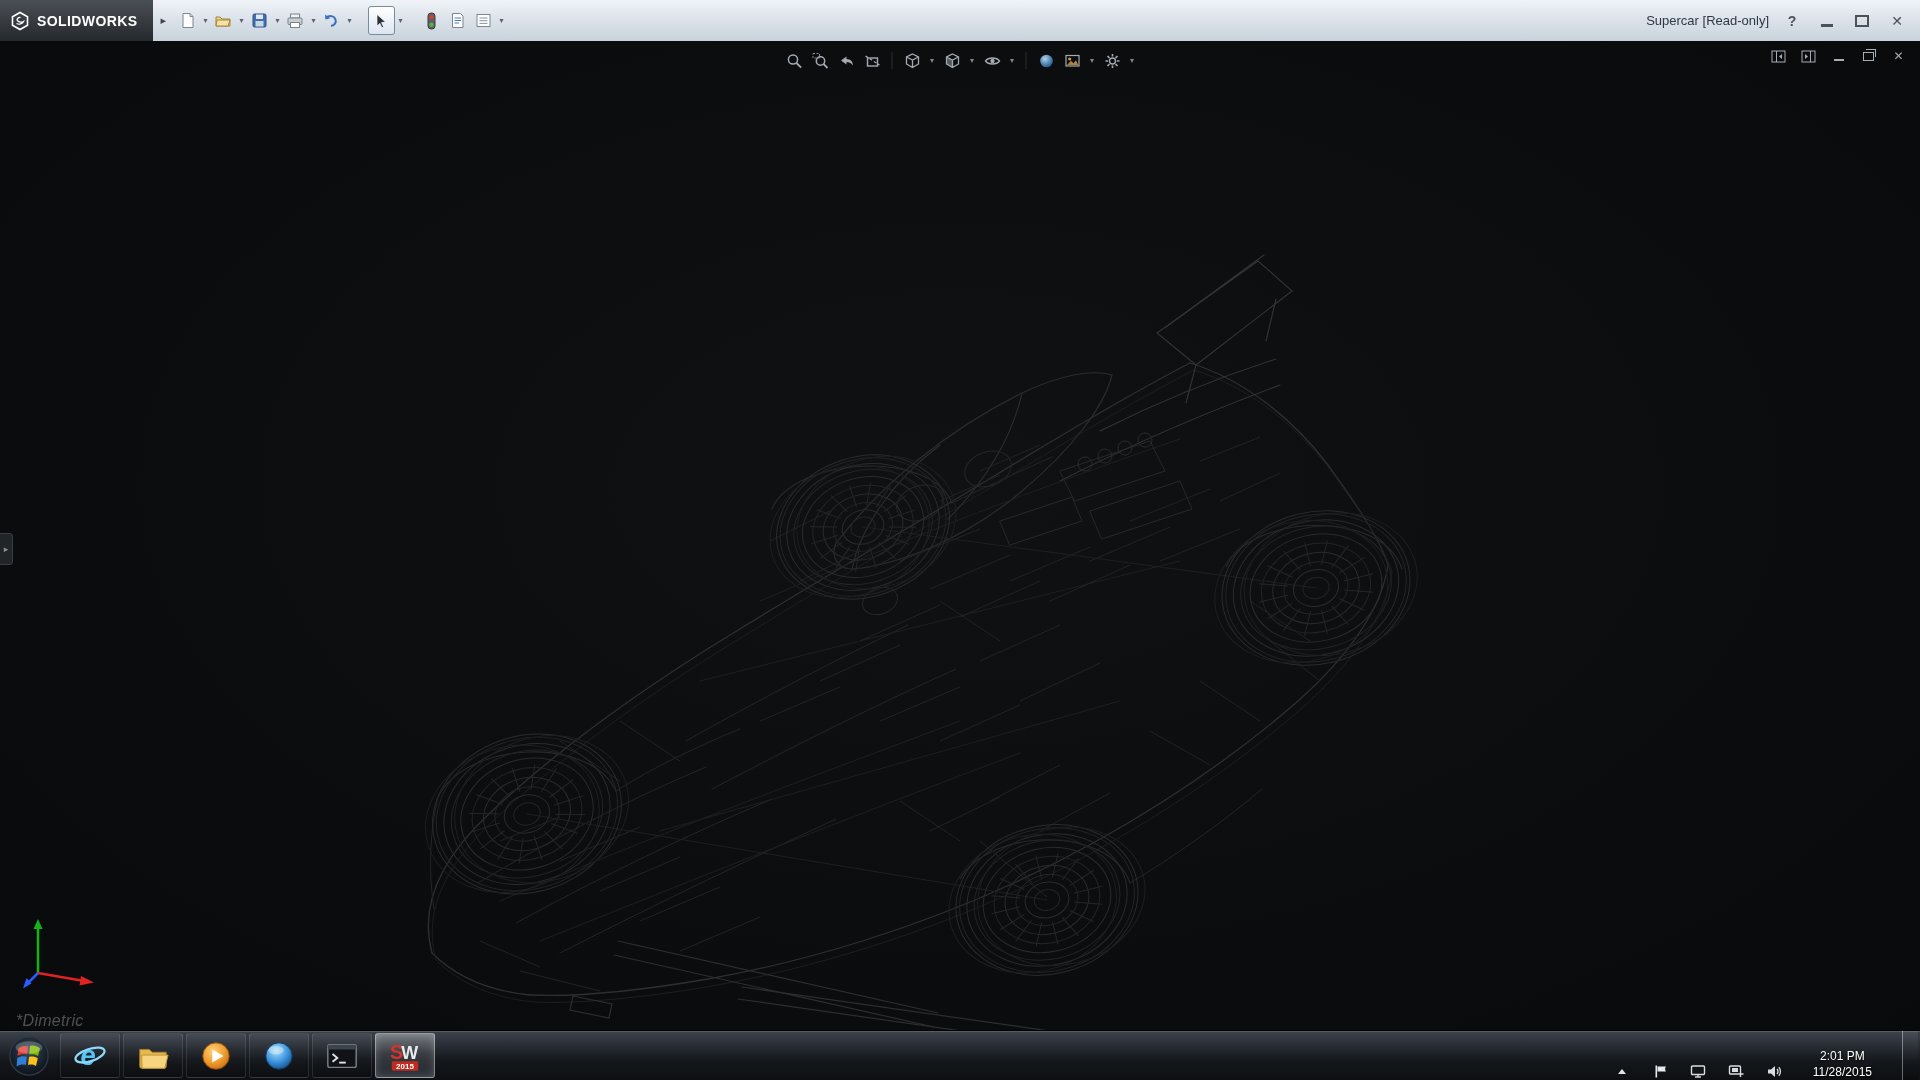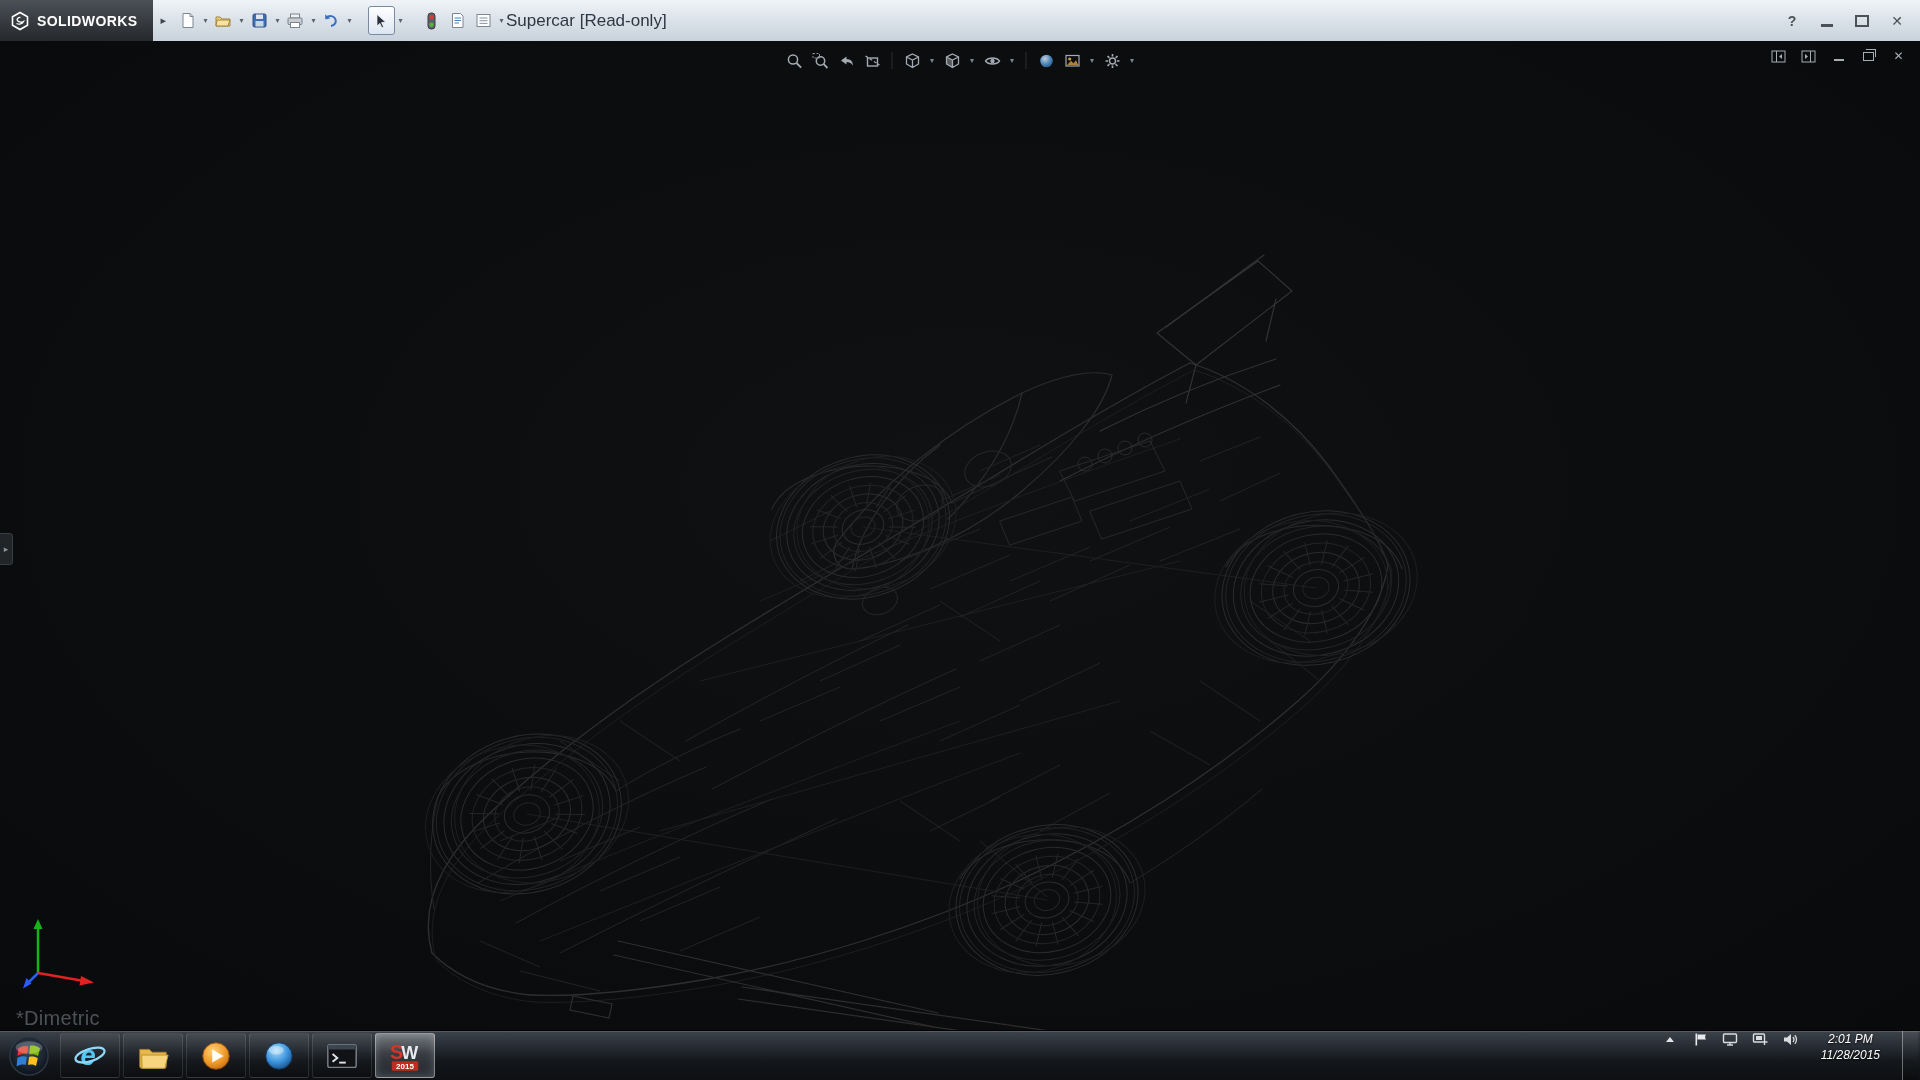--- a/index.html
+++ b/index.html
@@ -12,21 +12,21 @@
     border-bottom:1px solid #8d98a5;display:flex;align-items:center;}
   .sw-logo{height:41px;display:flex;align-items:center;gap:7px;padding:0 16px 0 10px;
     background:linear-gradient(#4b5056,#25282c);color:#fff;}
   .sw-logo .logo-text{font-size:14px;font-weight:bold;letter-spacing:.4px;}
   .menu-arrow{color:#3f464d;font-size:11px;margin:0 7px;cursor:default;}
   .tb-tools{display:flex;align-items:center;gap:1px;margin-left:2px;}
   .tool{width:25px;height:27px;display:flex;align-items:center;justify-content:center;border-radius:3px;}
   .tool.selected{border:1px solid #7a8aa0;background:linear-gradient(#ffffff,#dce6f2);}
   .dd{font-size:8px;color:#5a6470;width:9px;text-align:center;line-height:27px;}
   .tb-gap{width:12px;}
-  .tb-title{flex:1;text-align:left;font-size:17px;color:#2f3742;white-space:nowrap;}
+  .tb-title{flex:1;text-align:right;font-size:13px;color:#2f3742;white-space:nowrap;}
   .win-controls{display:flex;align-items:center;gap:19px;padding:0 15px;color:#4a5258;}
   .wc{display:flex;align-items:center;justify-content:center;width:16px;height:18px;}
   .help-glyph{font-size:14px;font-weight:bold;}
   .min-bar{width:12px;height:3px;background:#4a5258;margin-top:9px;}
   .max-box{width:10px;height:8px;border:2px solid #4a5258;}
   .close-x{font-size:14px;}
 
   
   .viewport{position:absolute;top:41px;left:0;right:0;bottom:49px;overflow:hidden;
     background:radial-gradient(ellipse at 50% 45%, #101113 0%, #0b0c0e 70%, #090a0c 100%);}
@@ -43,36 +43,36 @@
   .dc-min{width:10px;height:2px;background:#a6adb5;margin-top:8px;}
   .dc-restore{position:relative;width:9px;height:7px;border:1px solid #a6adb5;}
   .dc-restore:before{content:"";position:absolute;left:2px;top:-4px;width:9px;height:7px;border:1px solid #a6adb5;border-bottom:none;border-left:none;}
   .dc-close{font-size:12px;color:#a6adb5;}
 
   .fm-handle{position:absolute;left:0;top:492px;width:12px;height:30px;background:#222528;
     border:1px solid #3a3e42;border-left:none;border-radius:0 4px 4px 0;color:#8a929a;
     font-size:9px;display:flex;align-items:center;justify-content:center;}
 
   .triad{position:absolute;left:22px;bottom:36px;width:96px;height:84px;}
-  .view-label{position:absolute;left:16px;bottom:1px;font-size:20px;color:#4e5256;letter-spacing:.3px;}
+  .view-label{position:absolute;left:16px;bottom:1px;font-size:16px;color:#4e5256;letter-spacing:.3px;font-style:italic;}
 
   
   .taskbar{position:absolute;left:0;right:0;bottom:0;height:49px;
     background:linear-gradient(#3c434b,#242930 36%,#14171b 62%,#0d0f12);
     border-top:1px solid #000;box-shadow:inset 0 1px 0 rgba(255,255,255,.14);
     display:flex;align-items:center;}
   .start-orb{width:58px;height:49px;display:flex;align-items:center;justify-content:center;}
   .task-icons{display:flex;align-items:center;gap:3px;margin-left:2px;}
   .task-btn{width:58px;height:43px;display:flex;align-items:center;justify-content:center;border-radius:3px;
     border:1px solid rgba(255,255,255,.11);
     background:linear-gradient(rgba(255,255,255,.07),rgba(255,255,255,.02) 45%,rgba(0,0,0,.14));}
   .task-btn.active{border-color:rgba(255,255,255,.42);
     background:linear-gradient(rgba(255,255,255,.30),rgba(255,255,255,.13) 45%,rgba(130,150,175,.22));
     box-shadow:inset 0 0 8px rgba(255,255,255,.22);}
-  .tray{margin-left:auto;display:flex;align-items:flex-start;gap:13px;height:100%;padding-right:2px;font-style:italic;}
+  .tray{margin-left:auto;display:flex;align-items:flex-end;gap:21px;height:100%;padding-right:2px;}
   .tray-icon{display:flex;align-items:center;justify-content:center;width:17px;height:17px;}
   .clock{text-align:center;color:#fff;font-size:12px;line-height:16px;padding:0 9px;text-shadow:0 1px 2px rgba(0,0,0,.9);}
   .show-desktop{width:15px;height:49px;border-left:1px solid rgba(255,255,255,.38);
     background:linear-gradient(rgba(255,255,255,.07),rgba(0,0,0,.25));}
 </style>
 </head>
 <body>
 
 <div class="screen">
 

